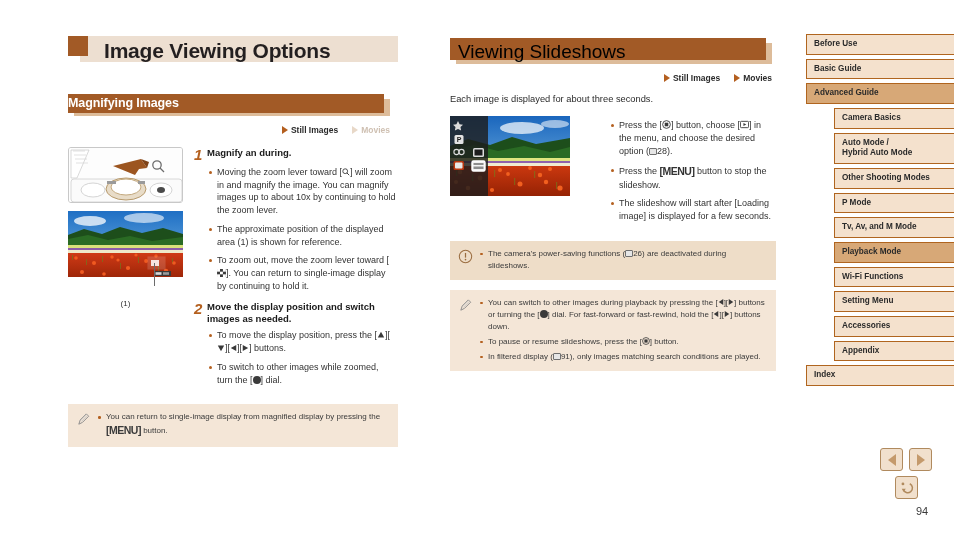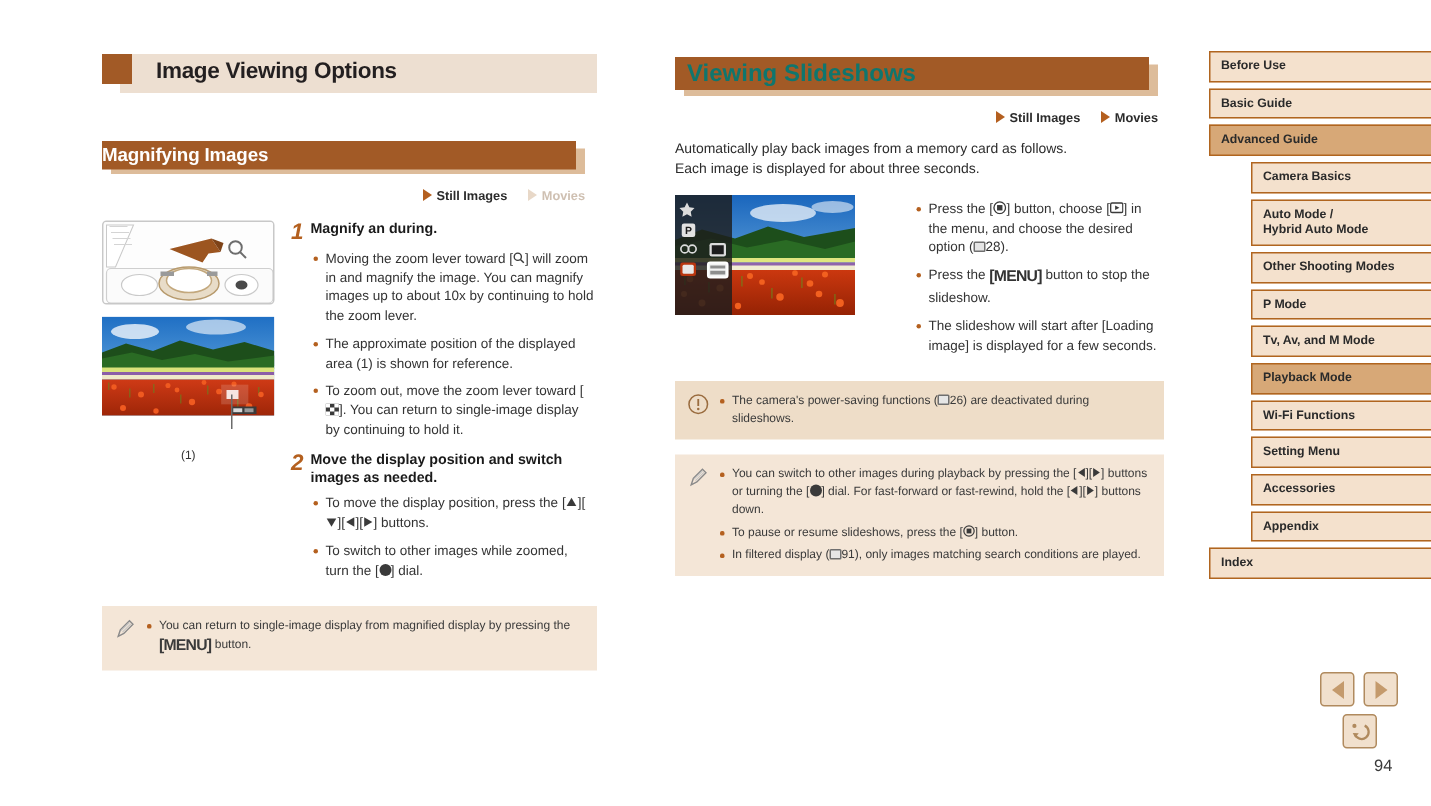--- a/index.html
+++ b/index.html
@@ -20,21 +20,21 @@
   .page-title-bar {
     position: absolute; left: 12px; top: 0; right: 0; height: 26px;
     background: #eddfd1;
   }
   .page-title-sq {
     position: absolute; left: 0; top: 0; width: 20px; height: 20px;
     background: #a25a26;
   }
   .page-title-text {
     position: absolute; left: 36px; top: 3px;
-    font-size: 15px; font-weight: bold; letter-spacing: -0.2px;
+    font-size: 21px; font-weight: bold; letter-spacing: -0.2px;
     color: #231f20;
   }
 
   .sec-head-wrap { position: relative; height: 22px; width: 322px; margin-top: 32px; }
   .sec-head-shadow {
     position: absolute; left: 6px; top: 5px; width: 316px; height: 17px;
     background: #ddbc9a;
   }
   .sec-head-bar {
     position: absolute; left: 0; top: 0; width: 316px; height: 19px;
@@ -110,21 +110,21 @@
   .mid-head-shadow {
     position: absolute; left: 6px; top: 5px; width: 316px; height: 21px;
     background: #ddbc9a;
   }
   .mid-head-bar {
     position: absolute; left: 0; top: 0; width: 316px; height: 22px;
     background: #a25a26;
   }
   .mid-head-text {
     position: absolute; left: 8px; top: 3px;
-    color: #0f766e; font-size: 16px; font-weight: bold;
+    color: #000000; font-size: 19px; font-weight: normal;
   }
   .intro { font-size: 9.3px; line-height: 1.45; margin-top: 10px; color:#2b2b2b; }
 
   .mid-row { display: flex; margin-top: 10px; gap: 28px; }
   .mid-fig { width: 122px; flex: none; }
   .mid-bullets { margin-left: 8px; width: 192px; }
 
   
   .sidebar { position: absolute; left: 806px; top: 34px; width: 152px; }
   .nav-item {
@@ -346,21 +346,20 @@
         <span class="tri"></span>
         <span class="lbl">Still Images</span>
       </div>
       <div class="badge">
         <span class="tri"></span>
         <span class="lbl">Movies</span>
       </div>
     </div>
 
     <div class="intro">
-      <div>Automatically play back images from a memory card as follows.</div>
       <div>Each image is displayed for about three seconds.</div>
     </div>
 
     <div class="mid-row">
       <div class="mid-fig">
         <svg width="120" height="80" viewBox="0 0 120 80">
           <defs>
             <linearGradient id="sky2" x1="0" y1="0" x2="0" y2="1">
               <stop offset="0%" stop-color="#1a66bd"></stop>
               <stop offset="100%" stop-color="#86c2ea"></stop>

